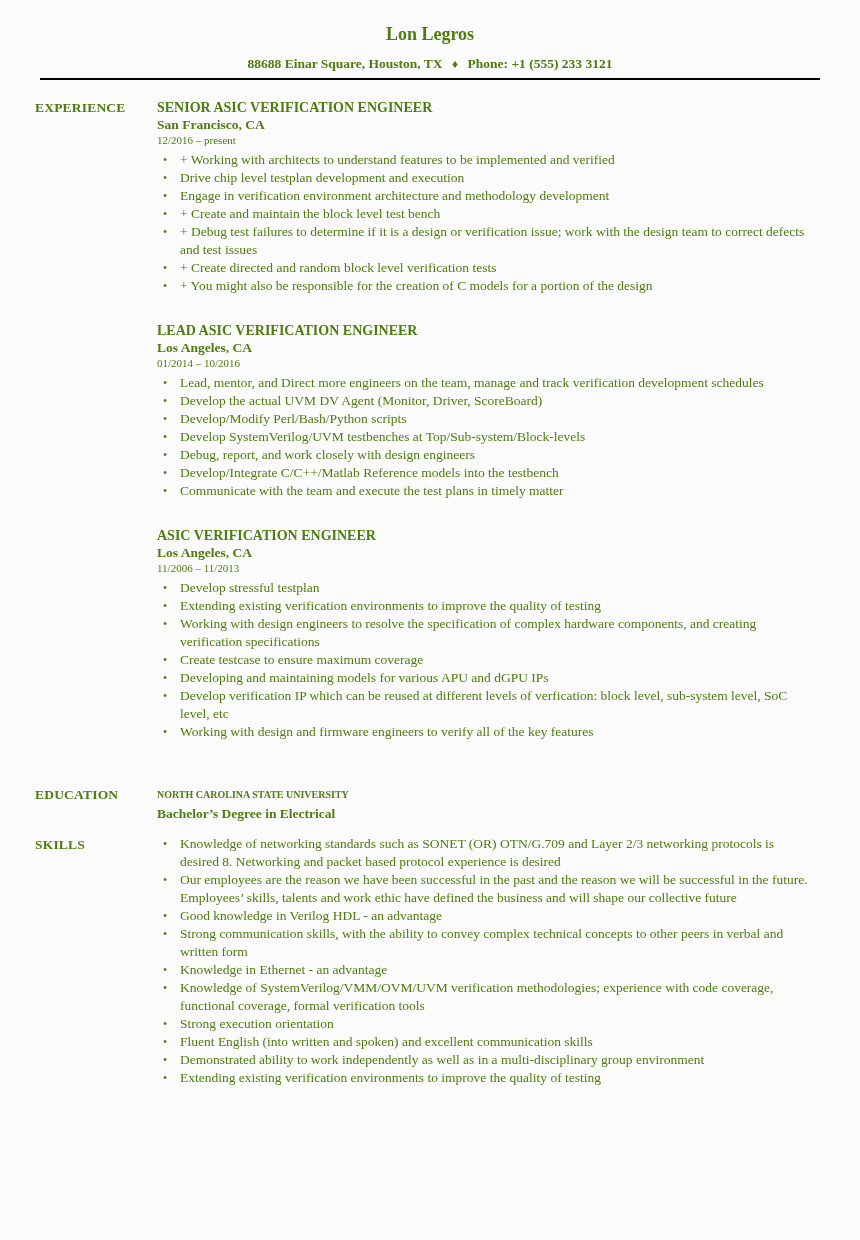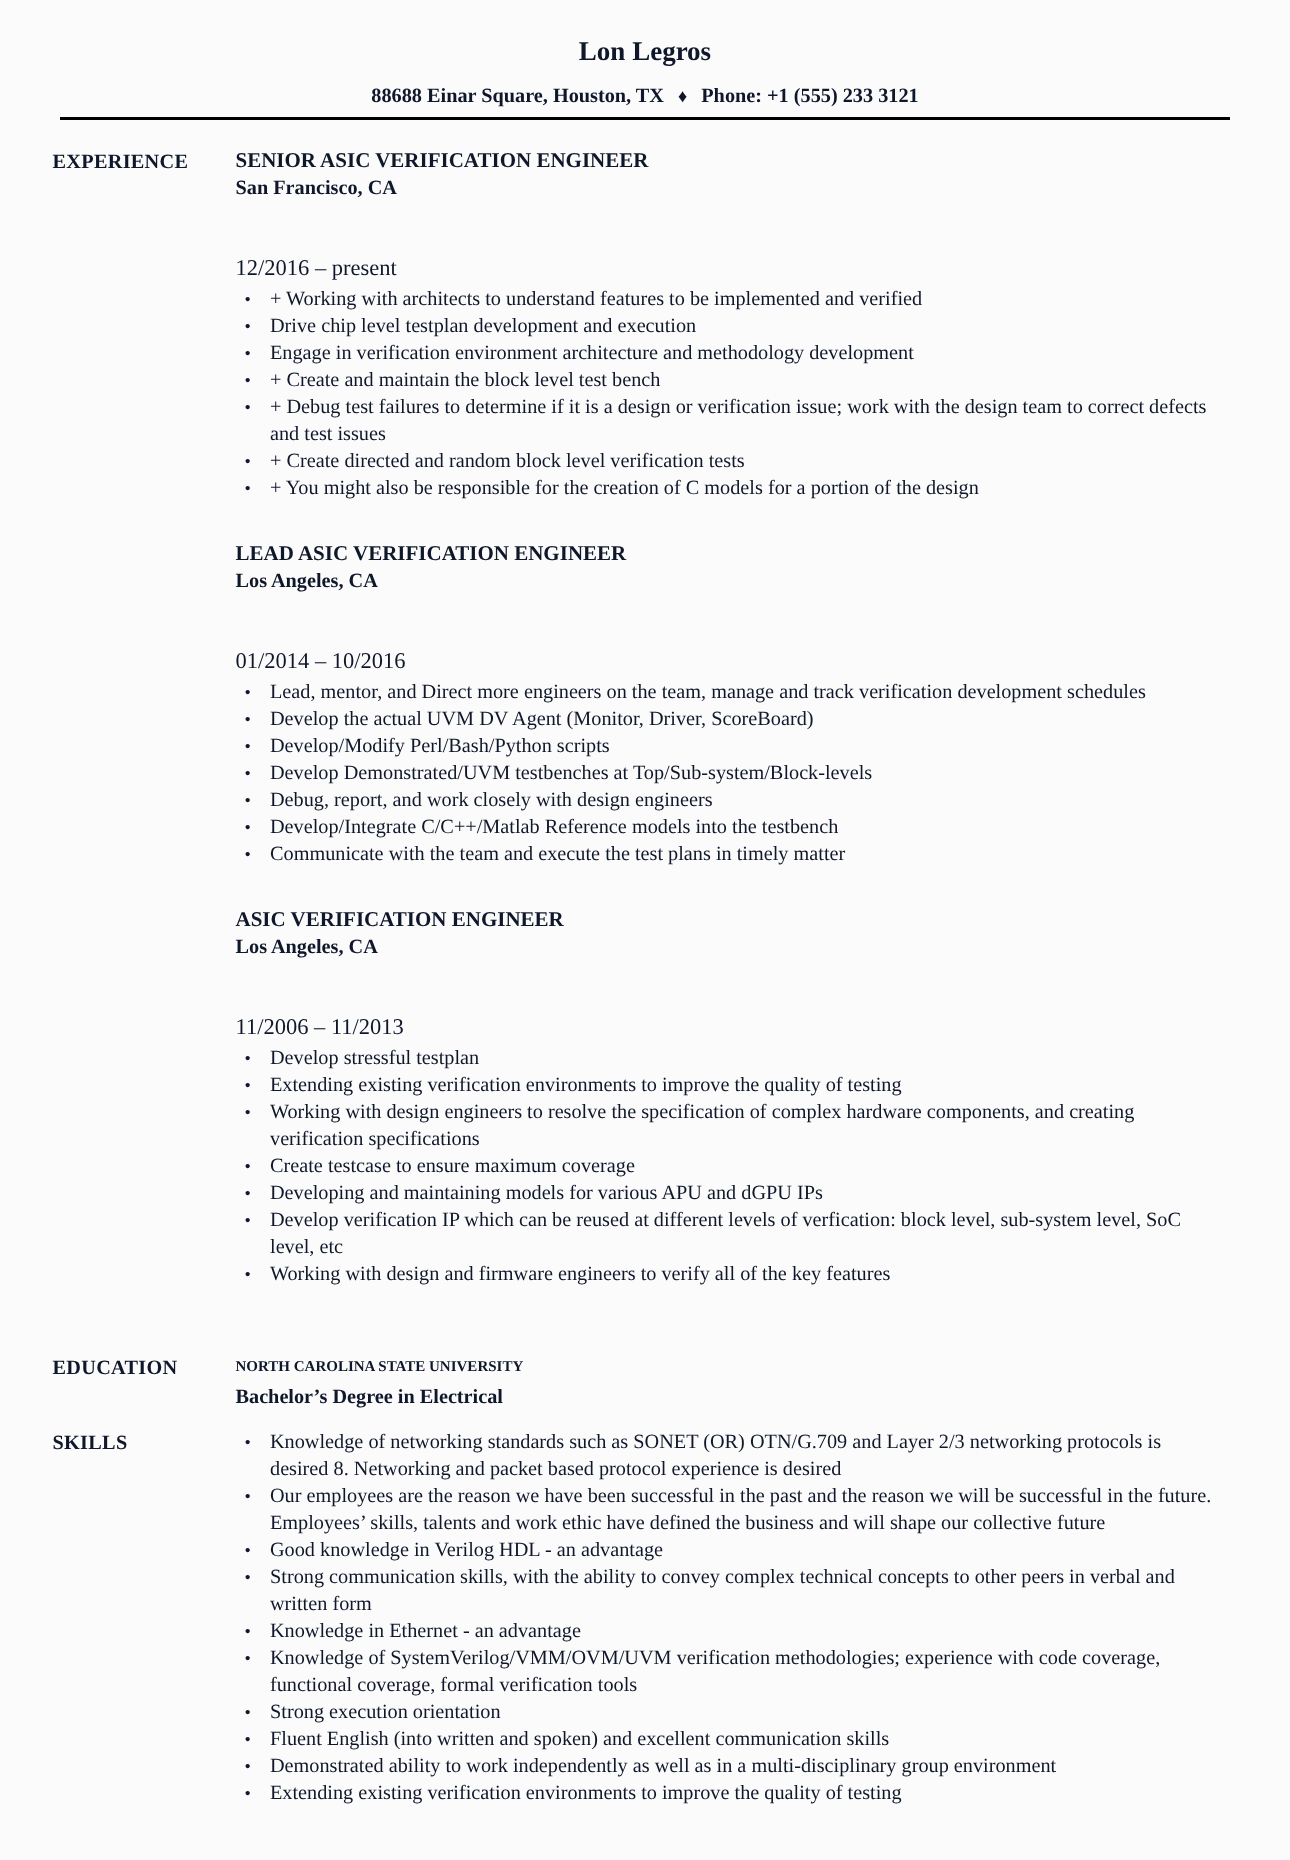--- a/index.html
+++ b/index.html
@@ -1,20 +1,20 @@
 <!DOCTYPE html>
 <html><head>
 <meta charset="utf-8">
 <style>
   html, body { margin: 0; padding: 0; }
   .page {
     width: 860px;
     height: 1240px;
     background: #fbfbfb;
-    color: #0f172a;
+    color: #4d7c0f;
     font-family: "Liberation Serif", serif;
     box-sizing: border-box;
     overflow: hidden;
   }
   .header { text-align: center; padding-top: 24px; }
   .name { font-size: 18px; font-weight: bold; line-height: 20px; }
   .contact { font-size: 13.5px; font-weight: bold; margin-top: 12px; line-height: 16px; }
   .contact .sep { display: inline-block; padding: 0 6px; font-size: 12px; }
   .rule { border: none; border-top: 2px solid #000; margin: 6px 40px 0 40px; }
 
@@ -25,21 +25,21 @@
     width: 122px;
     font-weight: bold;
     font-size: 13.5px;
     line-height: 19px;
     letter-spacing: 0.2px;
   }
   .row-content { flex: 1; min-width: 0; }
 
   .job-title { font-size: 14px; font-weight: bold; line-height: 19px; }
   .job-location { font-size: 13.5px; font-weight: bold; line-height: 16px; }
-  .job-dates { font-size: 15px; line-height: 15px; margin-bottom: 3px; margin-top: 39px; }
+  .job-dates { font-size: 11px; line-height: 15px; margin-bottom: 3px; }
   .job + .job { margin-top: 26px; }
 
   ul.bullets { list-style: none; margin: 0; padding: 0; }
   ul.bullets li {
     position: relative;
     padding-left: 23px;
     font-size: 13.5px;
     line-height: 18px;
   }
   ul.bullets li .marker {
@@ -91,21 +91,21 @@
         </div>
 
         <div class="job">
           <div class="job-title">LEAD ASIC VERIFICATION ENGINEER</div>
           <div class="job-location">Los Angeles, CA</div>
           <div class="job-dates">01/2014 – 10/2016</div>
           <ul class="bullets">
             <li><span class="marker">•</span><span>Lead, mentor, and Direct more engineers on the team, manage and track verification development schedules</span></li>
             <li><span class="marker">•</span><span>Develop the actual UVM DV Agent (Monitor, Driver, ScoreBoard)</span></li>
             <li><span class="marker">•</span><span>Develop/Modify Perl/Bash/Python scripts</span></li>
-            <li><span class="marker">•</span><span>Develop Demonstrated/UVM testbenches at Top/Sub-system/Block-levels</span></li>
+            <li><span class="marker">•</span><span>Develop SystemVerilog/UVM testbenches at Top/Sub-system/Block-levels</span></li>
             <li><span class="marker">•</span><span>Debug, report, and work closely with design engineers</span></li>
             <li><span class="marker">•</span><span>Develop/Integrate C/C++/Matlab Reference models into the testbench</span></li>
             <li><span class="marker">•</span><span>Communicate with the team and execute the test plans in timely matter</span></li>
           </ul>
         </div>
 
         <div class="job">
           <div class="job-title">ASIC VERIFICATION ENGINEER</div>
           <div class="job-location">Los Angeles, CA</div>
           <div class="job-dates">11/2006 – 11/2013</div>

